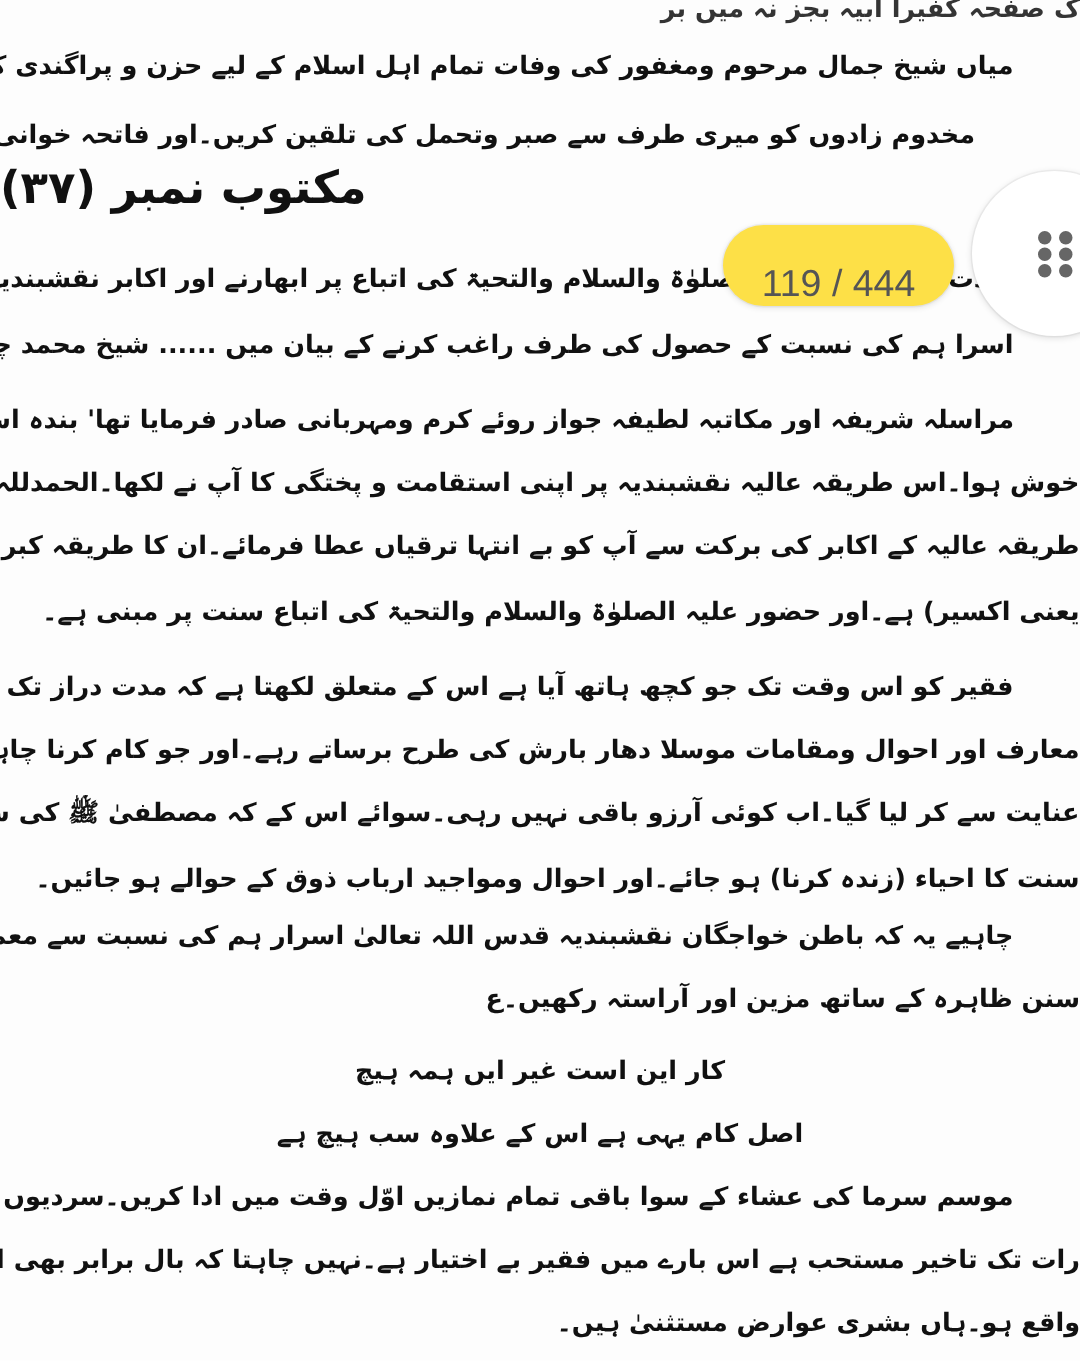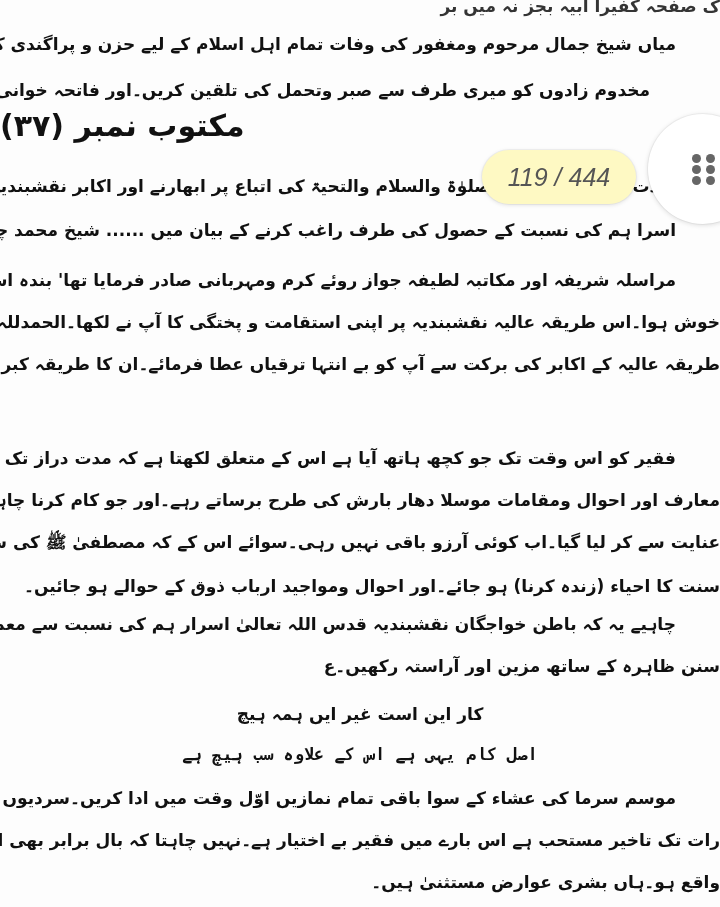--- a/index.html
+++ b/index.html
@@ -21,26 +21,25 @@
       overflow: hidden; text-align: right; font-weight: bold;
       letter-spacing: -0.2px;
     }
     .line.indent { padding-right: 44px; }
     .line.center { text-align: center; }
     .line.heading { font-size: 30px; line-height: 40px; text-align: left; }
     .cutoff { top: -8px; opacity: 0.85; }
     
     .page-pill {
       position: absolute; left: 482px; top: 150px; width: 154px; height: 54px;
-      border-radius: 27px; background: #fef9c3;
+      border-radius: 27px; background: #fde047;
       box-shadow: 0 1px 4px rgba(0,0,0,0.12), 0 0 0 1px rgba(0,0,0,0.04);
-      display: flex; align-items: center; justify-content: center;
+      display: flex; align-items: flex-end; justify-content: center;
       font-family: "Liberation Sans", sans-serif; font-size: 25px; color: #555;
       direction: ltr;
-      font-style: italic;
     }
     .handle {
       position: absolute; left: 648px; top: 114px; width: 110px; height: 110px;
       border-radius: 50%; background: #ffffff;
       box-shadow: 0 1px 5px rgba(0,0,0,0.14), 0 0 0 1px rgba(0,0,0,0.04);
     }
     .grip {
       position: absolute; left: 44px; top: 40px; width: 30px; height: 32px;
       display: grid; grid-template-columns: 10px 10px; grid-auto-rows: 10px;
       column-gap: 4px; row-gap: 1px;
@@ -53,28 +52,29 @@
 <div class="page">
   <div class="line cutoff" style="top:-6px;">ک صفحہ کفیرا ابیہ بجز نہ میں بر</div>
   <div class="line indent" style="top:32px;">میاں شیخ جمال مرحوم ومغفور کی وفات تمام اہل اسلام کے لیے حزن و پراگندی کا باعث ہے۔ان کے</div>
   <div class="line" style="top:78px; padding-right:70px;">مخدوم زادوں کو میری طرف سے صبر وتحمل کی تلقین کریں۔اور فاتحہ خوانی کریں۔والسلام</div>
   <div class="line heading" style="top:106px;">مکتوب نمبر (۳۷)</div>
   <div class="line" style="top:174px; padding-right:0;">بند سعادت کو حضور علیہ الصلوٰۃ والسلام والتحیۃ کی اتباع پر ابھارنے اور اکابر نقشبندیہ قدس سرہ اللہ تعالیٰ</div>
   <div class="line indent" style="top:218px;">اسرا ہم کی نسبت کے حصول کی طرف راغب کرنے کے بیان میں ...... شیخ محمد چتری کو لکھا۔</div>
   <div class="line indent" style="top:268px;">مراسلہ شریفہ اور مکاتبہ لطیفہ جواز روئے کرم ومہربانی صادر فرمایا تھا' بندہ اس کے مطالعہ سے مسرور اور</div>
   <div class="line" style="top:310px;">خوش ہوا۔اس طریقہ عالیہ نقشبندیہ پر اپنی استقامت و پختگی کا آپ نے لکھا۔الحمدللہ سبحانہ علی ذلک۔اللہ تعالیٰ اس</div>
   <div class="line" style="top:352px;">طریقہ عالیہ کے اکابر کی برکت سے آپ کو بے انتہا ترقیاں عطا فرمائے۔ان کا طریقہ کبریت احمر (سرخ گندھک</div>
+  <div class="line" style="top:396px; padding-left:300px;">یعنی اکسیر) ہے۔اور حضور علیہ الصلوٰۃ والسلام والتحیۃ کی اتباع سنت پر مبنی ہے۔</div>
   <div class="line indent" style="top:446px;">فقیر کو اس وقت تک جو کچھ ہاتھ آیا ہے اس کے متعلق لکھتا ہے کہ مدت دراز تک اس ناچیز پر علوم و</div>
   <div class="line" style="top:488px;">معارف اور احوال ومقامات موسلا دھار بارش کی طرح برساتے رہے۔اور جو کام کرنا چاہیے تھا۔اللہ سبحانہ' کی</div>
   <div class="line" style="top:530px;">عنایت سے کر لیا گیا۔اب کوئی آرزو باقی نہیں رہی۔سوائے اس کے کہ مصطفیٰ ﷺ کی سنتوں میں سے کسی ایک</div>
   <div class="line" style="top:574px; padding-left:220px;text-align:right;">سنت کا احیاء (زندہ کرنا) ہو جائے۔اور احوال ومواجید ارباب ذوق کے حوالے ہو جائیں۔</div>
   <div class="line indent" style="top:612px;">چاہیے یہ کہ باطن خواجگان نقشبندیہ قدس اللہ تعالیٰ اسرار ہم کی نسبت سے معمور ہو۔اور ظاہر کو کلی طور پر</div>
   <div class="line" style="top:654px; padding-left:300px;">سنن ظاہرہ کے ساتھ مزین اور آراستہ رکھیں۔ع</div>
   <div class="line center" style="top:702px;">کار این است غیر ایں ہمہ ہیچ</div>
-  <div class="line center" style="top:744px;font-family:Liberation Mono, monospace;">اصل کام یہی ہے اس کے علاوہ سب ہیچ ہے</div>
+  <div class="line center" style="top:744px;">اصل کام یہی ہے اس کے علاوہ سب ہیچ ہے</div>
   <div class="line indent" style="top:786px;">موسم سرما کی عشاء کے سوا باقی تمام نمازیں اوّل وقت میں ادا کریں۔سردیوں کی عشاء میں تیسرے حصے</div>
   <div class="line" style="top:828px;">رات تک تاخیر مستحب ہے اس بارے میں فقیر بے اختیار ہے۔نہیں چاہتا کہ بال برابر بھی ادائے نماز میں تاخیر</div>
   <div class="line" style="top:870px; ">واقع ہو۔ہاں بشری عوارض مستثنیٰ ہیں۔</div>
 </div>
 
 <div class="page-pill">
   <span>119 / 444</span>
 </div>
 
 <div class="handle">

